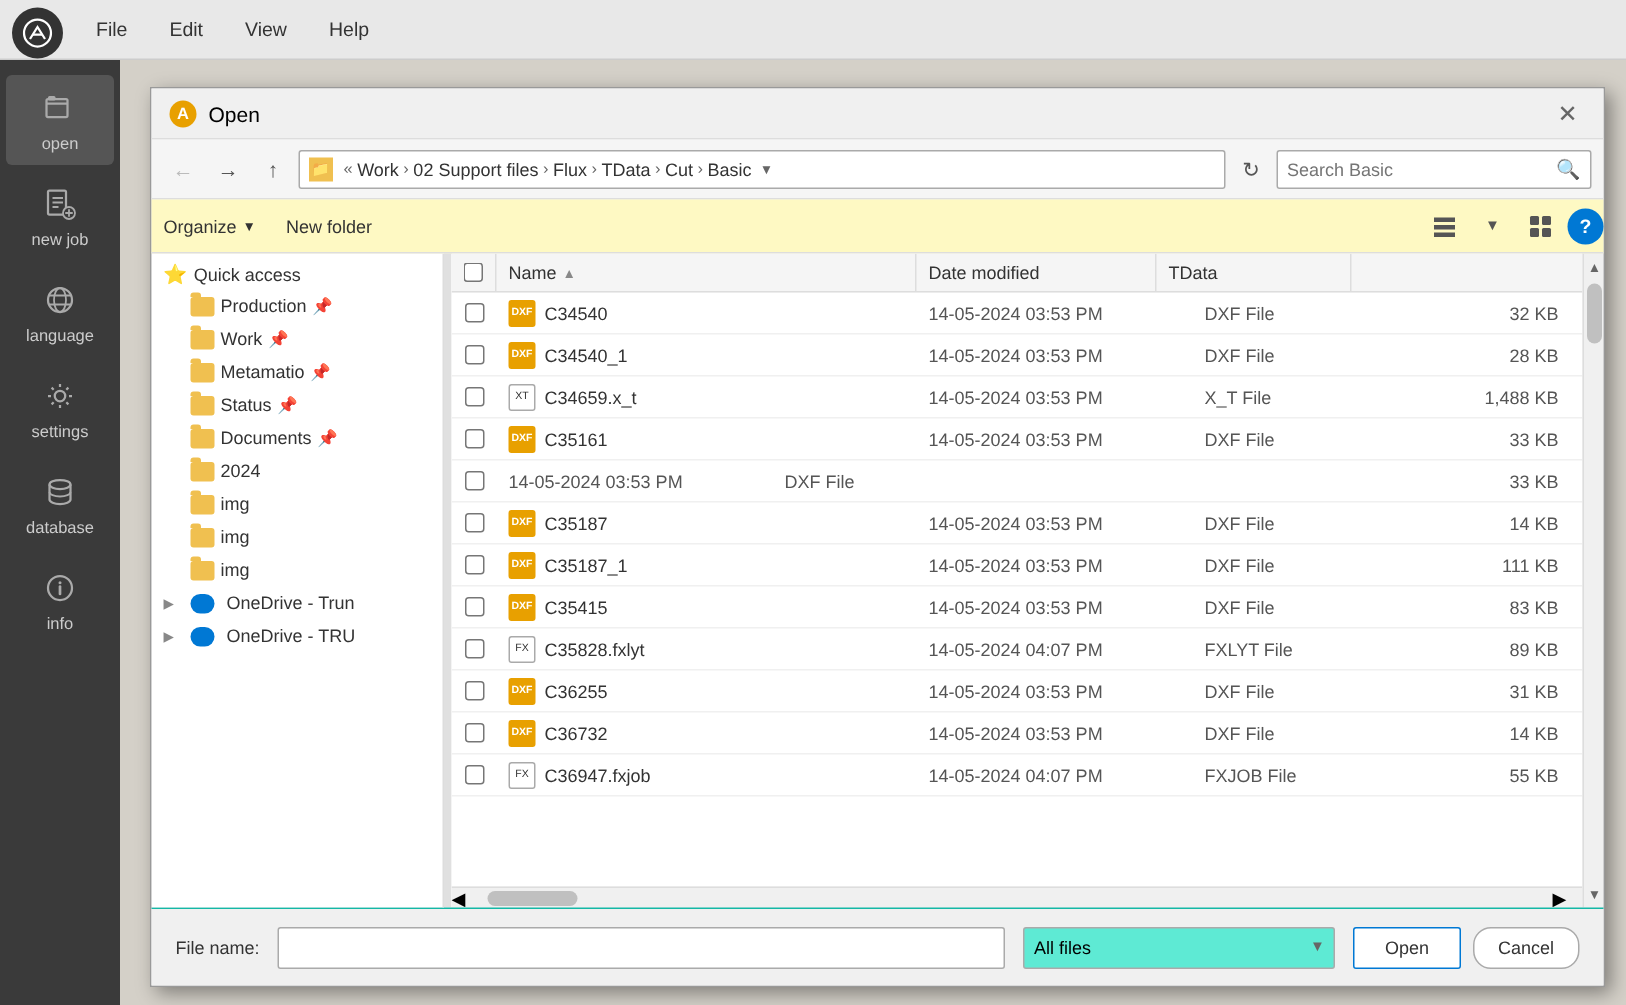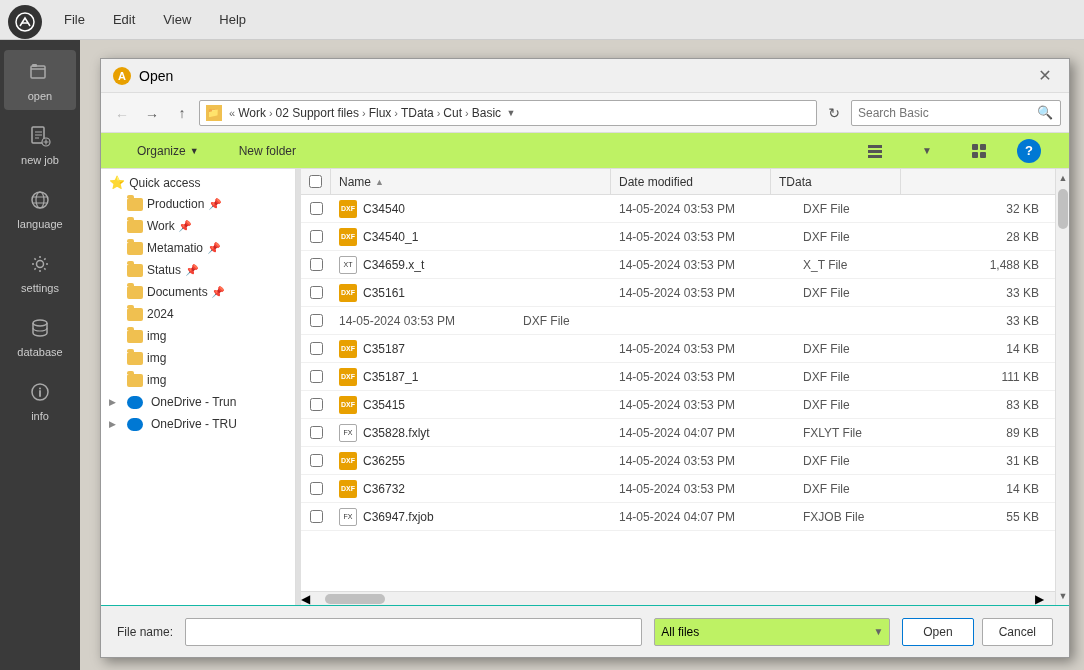--- a/index.html
+++ b/index.html
@@ -236,26 +236,26 @@
     }
     .search-icon-btn {
       color: #666;
       font-size: 13px;
       cursor: pointer;
     }
 
     
     .toolbar {
       height: 36px;
-      background: #bef264;
+      background: #fef9c3;
       border-bottom: 1px solid #ddd;
       display: flex;
       align-items: center;
-      padding: 0 28px;
-      gap: 24px;
+      padding: 0 0;
+      gap: 4px;
     }
     .toolbar-btn {
       height: 26px;
       padding: 0 8px;
       background: transparent;
       border: none;
       border-radius: 3px;
       cursor: pointer;
       font-size: 12px;
       color: #333;
@@ -497,25 +497,25 @@
       flex: 1;
       height: 28px;
       border: 1px solid #aaa;
       border-radius: 2px;
       padding: 0 6px;
       font-size: 12px;
       background: white;
       outline: none;
     }
     .filetype-dropdown {
-      width: 236px;
+      width: 208px;
       height: 28px;
       border: 1px solid #aaa;
       border-radius: 2px;
-      background: #bef264;
+      background: #5eead4;
       padding: 0 6px;
       font-size: 12px;
       display: flex;
       align-items: center;
       justify-content: space-between;
       cursor: pointer;
     }
     .dropdown-arrow { color: #666; font-size: 10px; }
 
     .action-btns {
@@ -530,21 +530,21 @@
       border-radius: 2px;
       color: #333;
       font-size: 12px;
       cursor: pointer;
     }
     .btn-cancel {
       height: 28px;
       padding: 0 16px;
       background: white;
       border: 1px solid #aaa;
-      border-radius: 2px;
+      border-radius: 12px;
       color: #333;
       font-size: 12px;
       cursor: pointer;
     }
 
     .h-scrollbar {
       height: 14px;
       background: #f0f0f0;
       border-top: 1px solid #ddd;
       display: flex;

